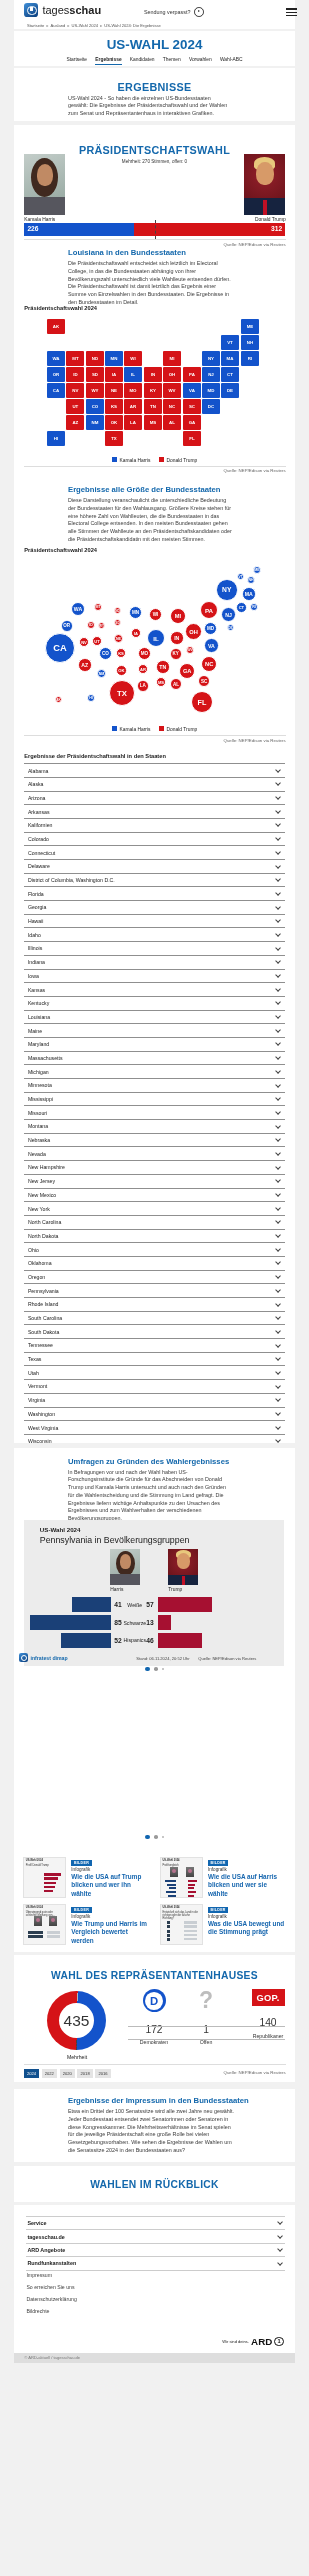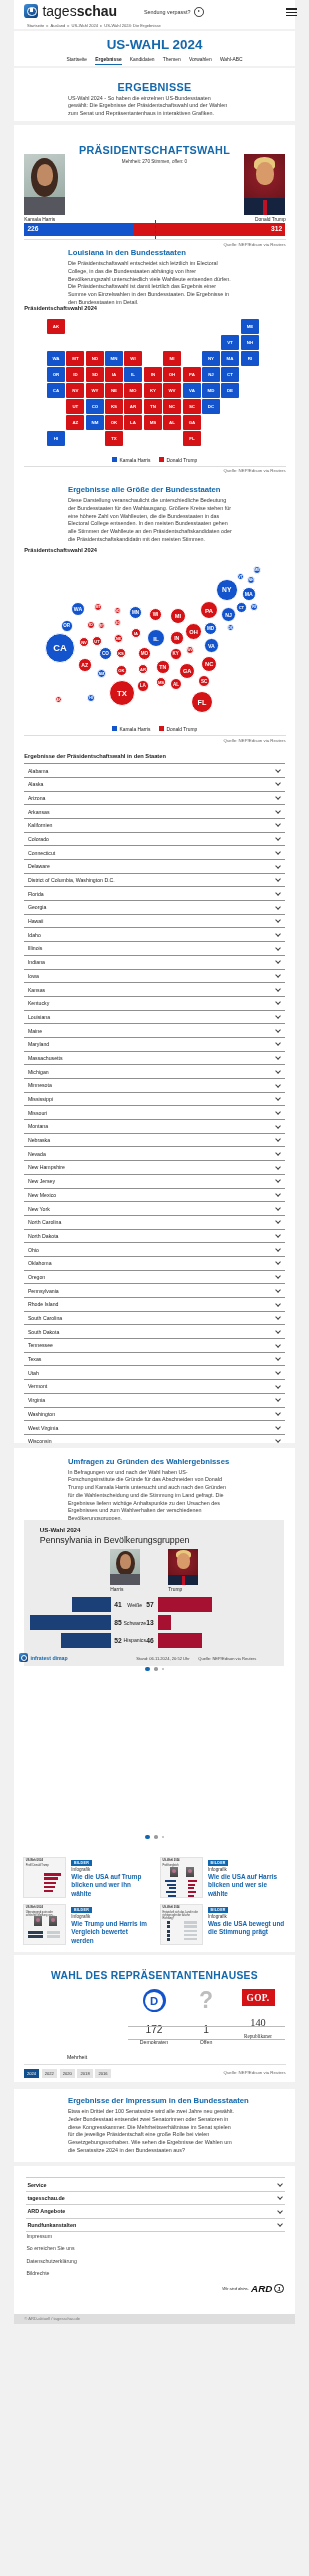--- a/index.html
+++ b/index.html
@@ -10,21 +10,21 @@
   .sec-h{width:100%;text-align:center;color:#1468ac;font-weight:bold;letter-spacing:0.3px;}
   .sub-h{color:#1468ac;font-weight:bold;font-size:7.7px;}
   .para{font-size:5.4px;line-height:7.7px;color:#3c3c3c;}
   .src{font-size:4.4px;color:#666;}
   .hr{height:0.5px;background:#ddd;}
   .ct{font-size:5.7px;font-weight:bold;color:#222;}
   
   .logo-ico{width:14px;height:14px;border-radius:3.1px;background:linear-gradient(145deg,#3f8fd8,#0a3d7c);position:relative;}
   .logo-ico .g{position:absolute;left:2.6px;top:2.6px;width:7.7px;height:7.7px;border:1px solid #fff;border-radius:50%;}
   .logo-ico .f{position:absolute;left:6.2px;top:4.1px;width:2.1px;height:4.1px;background:#fff;}
-  .word{font-size:14px;color:#222;}
+  .word{font-size:11px;color:#222;}
   .word b{font-weight:bold;}
   .sendung{font-size:5.4px;color:#333;}
   .play{width:7.7px;height:7.7px;border:0.8px solid #333;border-radius:50%;position:relative;}
   .play:after{content:"";position:absolute;left:2.6px;top:2.1px;border-left:2.6px solid #333;border-top:1.8px solid transparent;border-bottom:1.8px solid transparent;}
   .burger div{width:11.3px;height:1.3px;background:#222;margin:1.8px 0;}
   .crumbs{font-size:4.1px;color:#555;}
   .crumbs span.sep{margin:0 2.1px;color:#888;}
   
   .hub-title{font-size:13.4px;color:#1468ac;font-weight:bold;text-align:center;}
   .tabs{display:flex;justify-content:center;gap:8.2px;font-size:4.9px;color:#222;}
@@ -610,53 +610,62 @@
             <div class="mbar" style="left: 6.2px; top: 33px; width: 3.1px; height: 3.1px; background: rgb(44, 62, 80);"></div>
             <div class="mbar" style="left: 23px; top: 33px; width: 13.4px; background: rgb(201, 206, 211);"></div>
           </div>
           <div style="position: absolute; left: 48px; top: 0px;"><span class="badge">BILDER</span><div class="kick">Infografik</div><div class="t-title">Was die USA bewegt und die Stimmung prägt</div></div>
         </div>
       </div>
   </div>
 
   <div class="card" style="height:127px;margin-bottom:6.2px;">
     <div class="abs sec-h" style="top:14.4px;font-size:10.3px;">WAHL DES REPRÄSENTANTENHAUSES</div>
+    <div class="abs" id="donut" style="left: 33px; top: 36px; width: 59px; height: 59px; border-radius: 50%; background: conic-gradient(from 180deg, rgb(213, 19, 23) 0deg, rgb(213, 19, 23) 182.069deg, rgb(181, 181, 181) 182.069deg, rgb(181, 181, 181) 182.897deg, rgb(19, 83, 203) 182.897deg, rgb(19, 83, 203) 360deg);">
+      <div class="donut-hole" style="left:12px;top:12px;width:35px;height:35px;">
+          <span>435</span>
+        </div>
+      <div class="abs maj-line" style="left:29px;top:49px;height:9.3px;"></div>
+    </div>
     <div class="abs" style="left:32px;top:99px;width:62px;text-align:center;font-size:5.2px;color:#222;">Mehrheit</div>
     <div id="house-cols" class="abs" style="left:0;top:0;width:281px;height:127px;">
         <div class="hcol" style="left: 117px; top: 31px;">
           <div class="logo-d" style="margin-top: 3.1px;">
             <i>D</i>
           </div>
           <div class="hnum" style="margin-top: 11.3px;">172</div>
           <div class="hlab" style="margin-top: 4.6px;">Demokraten</div>
         </div>
         <div class="hcol" style="left: 169px; top: 31px;">
           <div class="logo-q" style="margin-top: 3.1px;">?</div>
           <div class="hnum" style="margin-top: 11.3px;">1</div>
           <div class="hlab" style="margin-top: 4.6px;">Offen</div>
         </div>
-        <div class="hcol" style="left: 221px; top: 31px; font-family: Liberation Serif, serif;">
+        <div class="hcol" style="left: 231px; top: 31px;">
           <div class="logo-gop">GOP.</div>
           <div class="hnum" style="margin-top: 11.3px;">140</div>
           <div class="hlab" style="margin-top: 4.6px;">Republikaner</div>
         </div>
       </div>
     <div class="abs hr" style="left:114px;right:10.3px;top:71px;background:#bbb;"></div>
     <div class="abs hr" style="left:114px;right:10.3px;top:84px;background:#bbb;"></div>
     <div class="abs hr" style="left:10.3px;right:9.3px;top:109px;"></div>
     <div class="abs" id="year-chips" style="left:9.8px;top:113px;"><span class="chip active">2024</span><span class="chip">2022</span><span class="chip">2020</span><span class="chip">2018</span><span class="chip">2016</span></div>
     <div class="abs src" style="right:9.3px;top:115px;">Quelle: NEP/Edison via Reuters</div>
   </div>
 
 
   <div class="card" style="height:73px;margin-bottom:4.6px;">
     <div class="abs sub-h" style="left:54px;top:7.2px;">Ergebnisse der Impressum in den Bundesstaaten</div>
     <div class="abs para" style="left:54px;top:19.6px;width:170px;">Etwa ein Drittel der 100 Senatssitze wird alle zwei Jahre neu gewählt. Jeder Bundesstaat entsendet zwei Senatorinnen oder Senatoren in diese Kongresskammer. Die Mehrheitsverhältnisse im Senat spielen für die jeweilige Präsidentschaft eine große Rolle bei vielen Gesetzgebungsvorhaben. Wie sehen die Ergebnisse der Wahlen um die Senatssitze 2024 in den Bundesstaaten aus?</div>
   </div>
 
+  <div class="card" style="height:36px;margin-bottom:2.6px;">
+    <div class="abs sec-h" style="top:12.4px;font-size:10.3px;">WAHLEN IM RÜCKBLICK</div>
+  </div>
 
   <div class="card" style="height:158px;">
     <div class="abs" id="footer-acc" style="left:12.4px;right:10.3px;top:11.3px;">
         <div class="f-acc-row">
           <span>Service</span>
           <div class="chev"></div>
         </div>
         <div class="f-acc-row">
           <span>tagesschau.de</span>
           <div class="chev"></div>
@@ -670,21 +679,21 @@
           <div class="chev"></div>
         </div>
         <div style="border-top: 0.5px solid rgb(204, 204, 204);"></div>
       </div>
     <div class="abs" id="footer-links" style="left:12.4px;top:65px;">
         <div class="f-link" style="margin-top: 2.1px;">Impressum</div>
         <div class="f-link" style="margin-top: 6.2px;">So erreichen Sie uns</div>
         <div class="f-link" style="margin-top: 6.2px;">Datenschutzerklärung</div>
         <div class="f-link" style="margin-top: 6.2px;">Bildrechte</div>
       </div>
-    <div class="abs ard-lockup" style="right:11.3px;top:117px;font-style:italic;">
+    <div class="abs ard-lockup" style="right:11.3px;top:131px;">
       <span class="ard-claim">Wir sind deins.</span>
       <span class="ard-word">ARD</span>
       <span class="ard-one">1</span>
     </div>
     <div class="copy">© ARD-aktuell / tagesschau.de</div>
   </div>
 
 </div>
 
 

